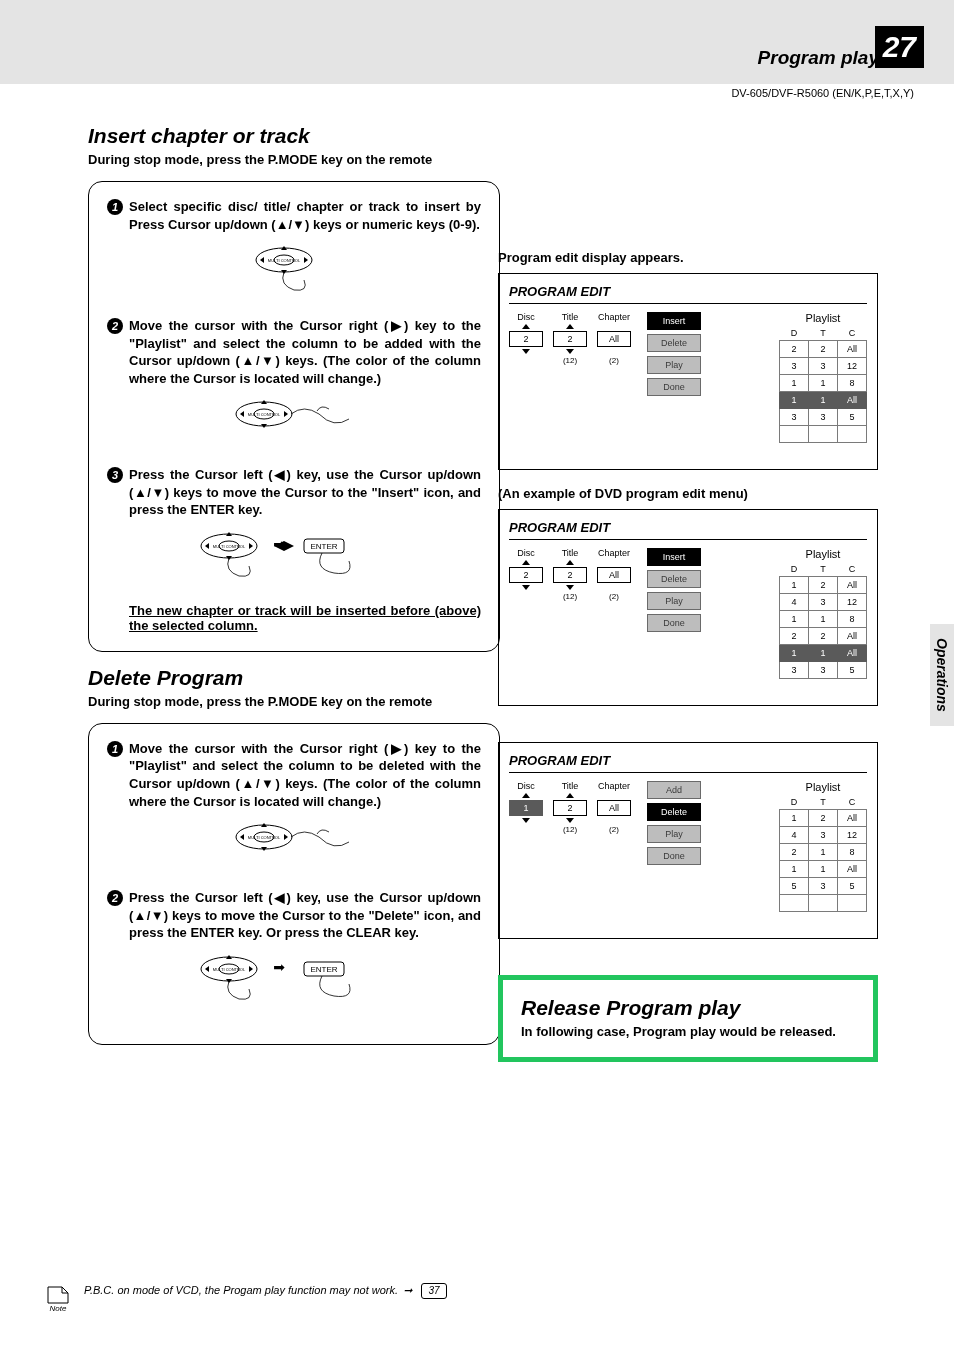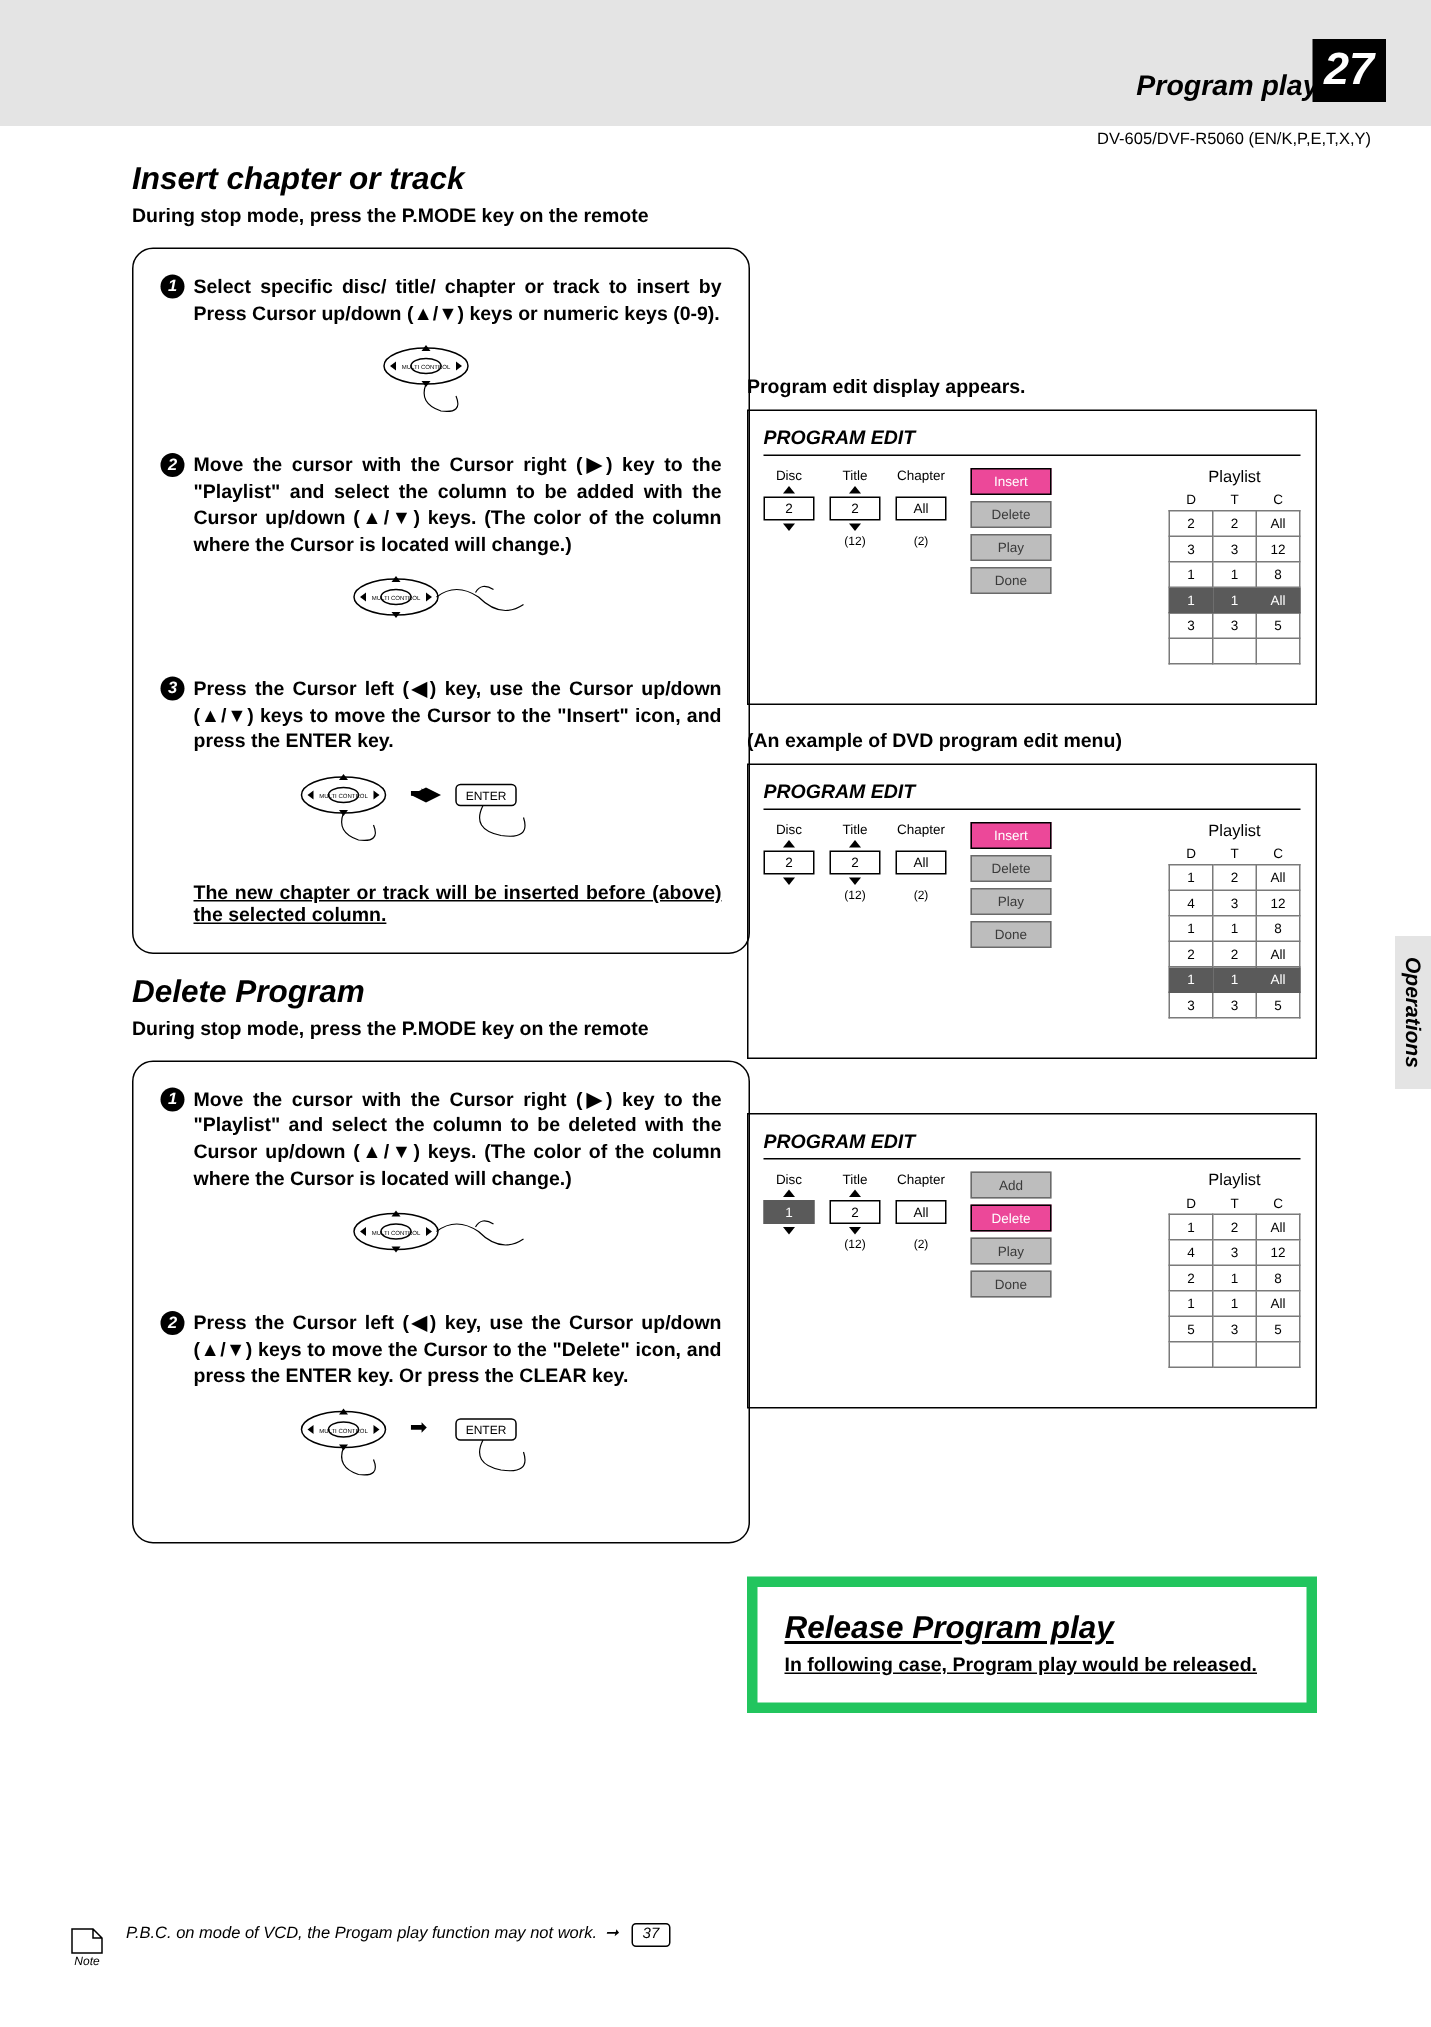--- a/index.html
+++ b/index.html
@@ -47,21 +47,21 @@
     top: 624px;
     background: #e4e4e4;
     writing-mode: vertical-rl;
     font: italic bold 14px Arial;
     padding: 14px 4px;
   }
 
   .col-left {
     position: absolute;
     left: 44px;
-    top: 108px;
+    top: 124px;
     width: 412px;
     padding-left: 44px;
   }
   .col-right {
     position: absolute;
     left: 498px;
     top: 250px;
     width: 380px;
   }
 
@@ -155,21 +155,21 @@
     border: 1px solid #6a6a6a;
     background: #bdbdbd;
     color: #3a3a3a;
     font-size: 9px;
     text-align: center;
     padding: 3px 0;
     width: 52px;
     margin-bottom: 4px;
   }
   .pbtn.sel {
-    background: #ec4899;
+    background: #000000;
     color: #fff;
     border-color: #000;
   }
 
   .playlist-wrap { margin-left: auto; }
   .pl-title { font-size: 11px; text-align: center; margin-bottom: 2px; }
   table.playlist { border-collapse: collapse; }
   table.playlist th {
     font-weight: normal;
     font-size: 9px;
@@ -179,24 +179,23 @@
     border: 1px solid #7a7a7a;
     font-size: 9px;
     text-align: center;
     width: 26px;
     height: 14px;
   }
   tr.hl td { background: #5a5a5a; color: #fff; border-color: #5a5a5a; }
   tr.empty td { height: 14px; }
 
   .release-box {
-    border: 7px solid #22c55e;
+    border: 5px solid #22c55e;
     padding: 16px 18px;
-    margin-top: 112px;
-    text-decoration: underline;
+    margin-top: 36px;
   }
   .release-box h2 { margin-top: 0; }
   .release-list { font: bold 13px Arial; margin: 6px 0 0 22px; padding: 0; }
   .release-list li { margin-bottom: 2px; }
 
   .footnote-row {
     position: absolute;
     left: 44px;
     bottom: 34px;
     display: flex;

